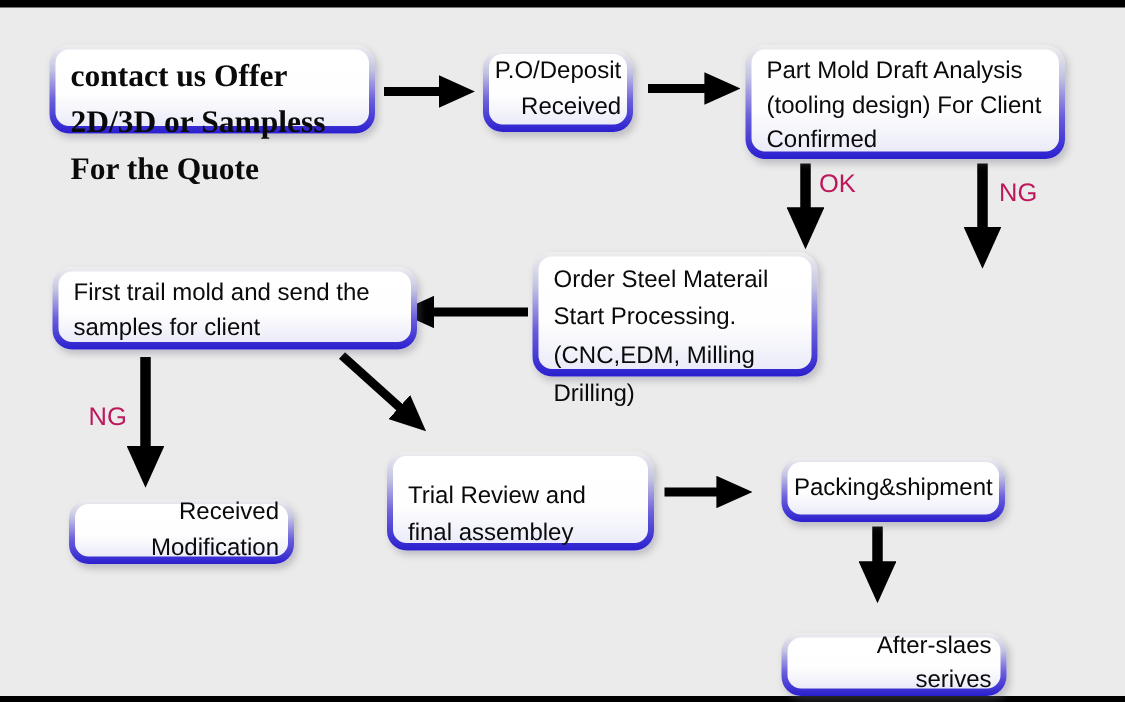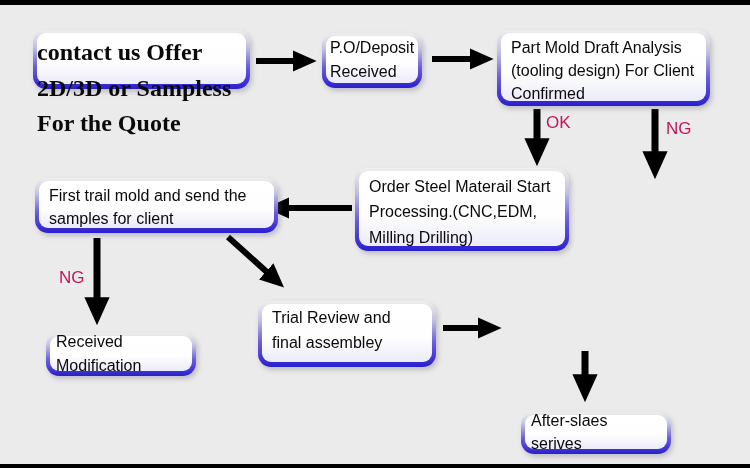--- a/index.html
+++ b/index.html
@@ -37,28 +37,28 @@
     background:linear-gradient(180deg,#ffffff 0%, #fefefe 58%, #ebebf9 100%);
     color:#0a0a0a;
     font-size:16px;
     line-height:1.45;
     padding:3px 10px;
     overflow:visible;
     white-space:normal;
   }
   .node-inner.center {
     display:flex; align-items:center; justify-content:center;
-    text-align:left; padding:0 6px;
+    text-align:right; padding:0 6px;
   }
   .node-inner.serif {
     font-family:"Liberation Serif", serif;
     font-weight:bold;
-    font-size:24px;
+    font-size:21px;
     line-height:1.48;
-    padding:2px 0;
+    padding:2px 10px;
   }
   .node-inner.loose { line-height:1.58; }
 
   .edge-label {
     position:absolute;
     font-size:17px;
     color:#be185d;
     font-family:"Liberation Sans", sans-serif;
   }
 </style>
@@ -96,35 +96,38 @@
   </div>
 
   <div class="node" style="left:322px; top:33px; width:100px; height:55px;">
     <div class="node-inner center">P.O/Deposit Received</div>
   </div>
 
   <div class="node" style="left:497px; top:30px; width:213px; height:76px;">
     <div class="node-inner">Part Mold Draft Analysis (tooling design) For Client Confirmed</div>
   </div>
 
-  <div class="node" style="left:355px; top:168px; width:214px; height:83px;">
+  <div class="node" style="left:355px; top:168px; width:190px; height:83px;">
     <div class="node-inner loose">Order Steel Materail Start Processing.(CNC,EDM, Milling Drilling)</div>
   </div>
 
 
   <div class="node" style="left:35px; top:178px; width:243px; height:55px;">
     <div class="node-inner">First trail mold and send the samples for client</div>
   </div>
 
   <div class="node" style="left:46px; top:333px; width:150px; height:43px;">
     <div class="node-inner center">Received Modification</div>
   </div>
 
   <div class="node" style="left:258px; top:301px; width:178px; height:66px;">
-    <div class="node-inner loose" style="padding-top:1px;">Trial Review and final assembley</div>
+    <div class="node-inner loose" style="padding-top:14px;">Trial Review and final assembley</div>
   </div>
 
+  <div class="node" style="left:521px; top:305px; width:149px; height:43px;">
+    <div class="node-inner center">Packing&amp;shipment</div>
+  </div>
 
-  <div class="node" style="left:521px; top:412px; width:150px; height:42px;">
+  <div class="node" style="left:521px; top:422px; width:150px; height:42px;">
     <div class="node-inner center">After-slaes serives</div>
   </div>
 
 </div>
 
 </body></html>

